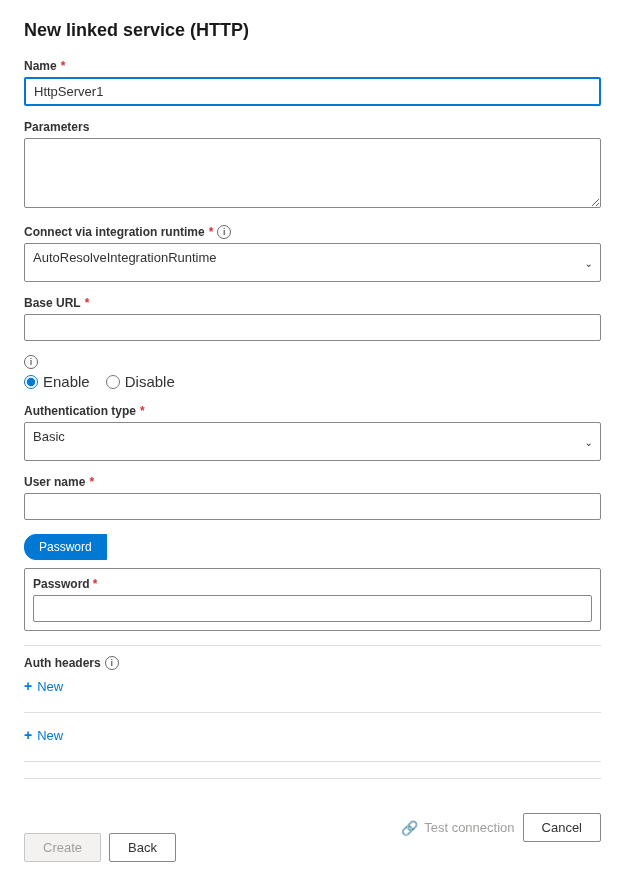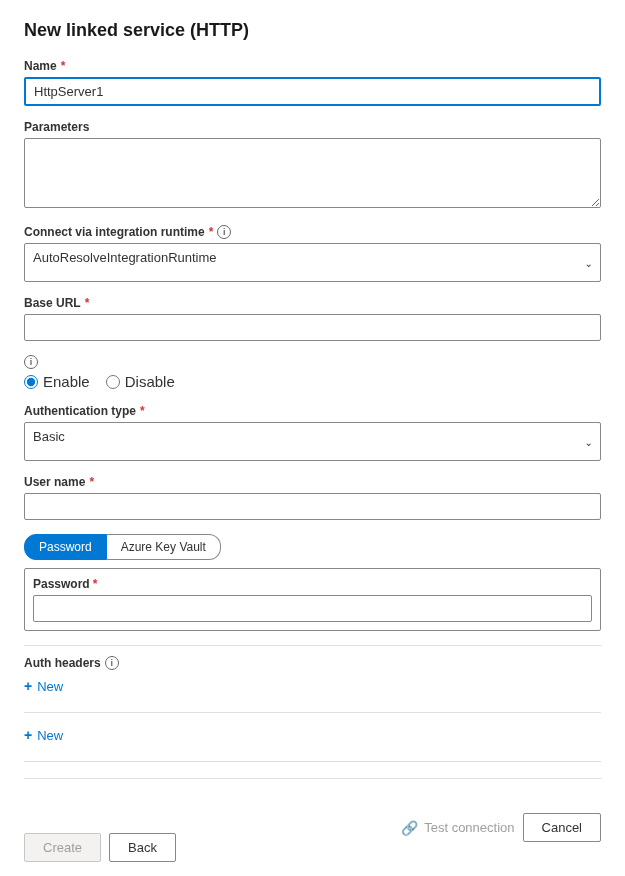--- a/index.html
+++ b/index.html
@@ -328,21 +328,20 @@
       <div class="field-label">
         <span>User name</span>
         <span class="required-star">*</span>
       </div>
       <input type="text" class="text-input" style="">
     </div>
 
     <div class="field-group">
       <div class="tab-group">
         <button class="tab-btn active">Password</button>
-        <button class="tab-btn inactive">Azure Key Vault</button>
       </div>
       <div class="password-box">
         <div class="password-field-label">
           <span>Password</span>
           <span class="required-star">*</span>
         </div>
         <input type="password" class="text-input" style="">
       </div>
     </div>
 

